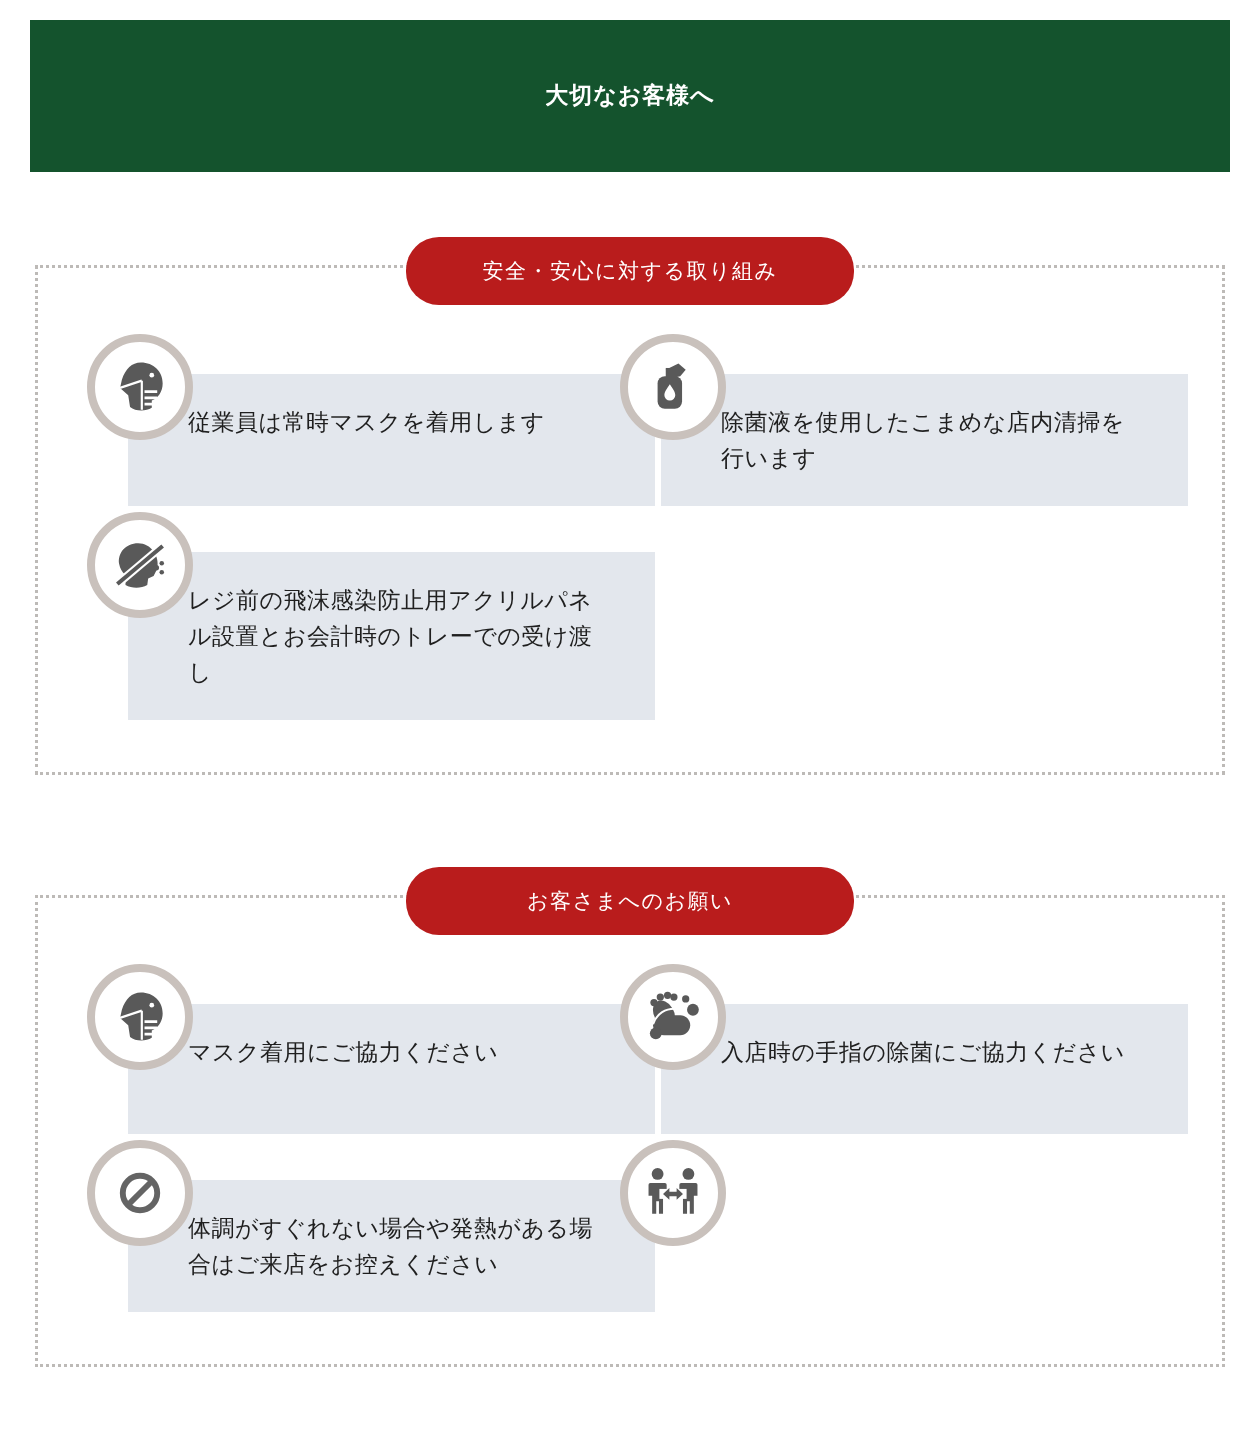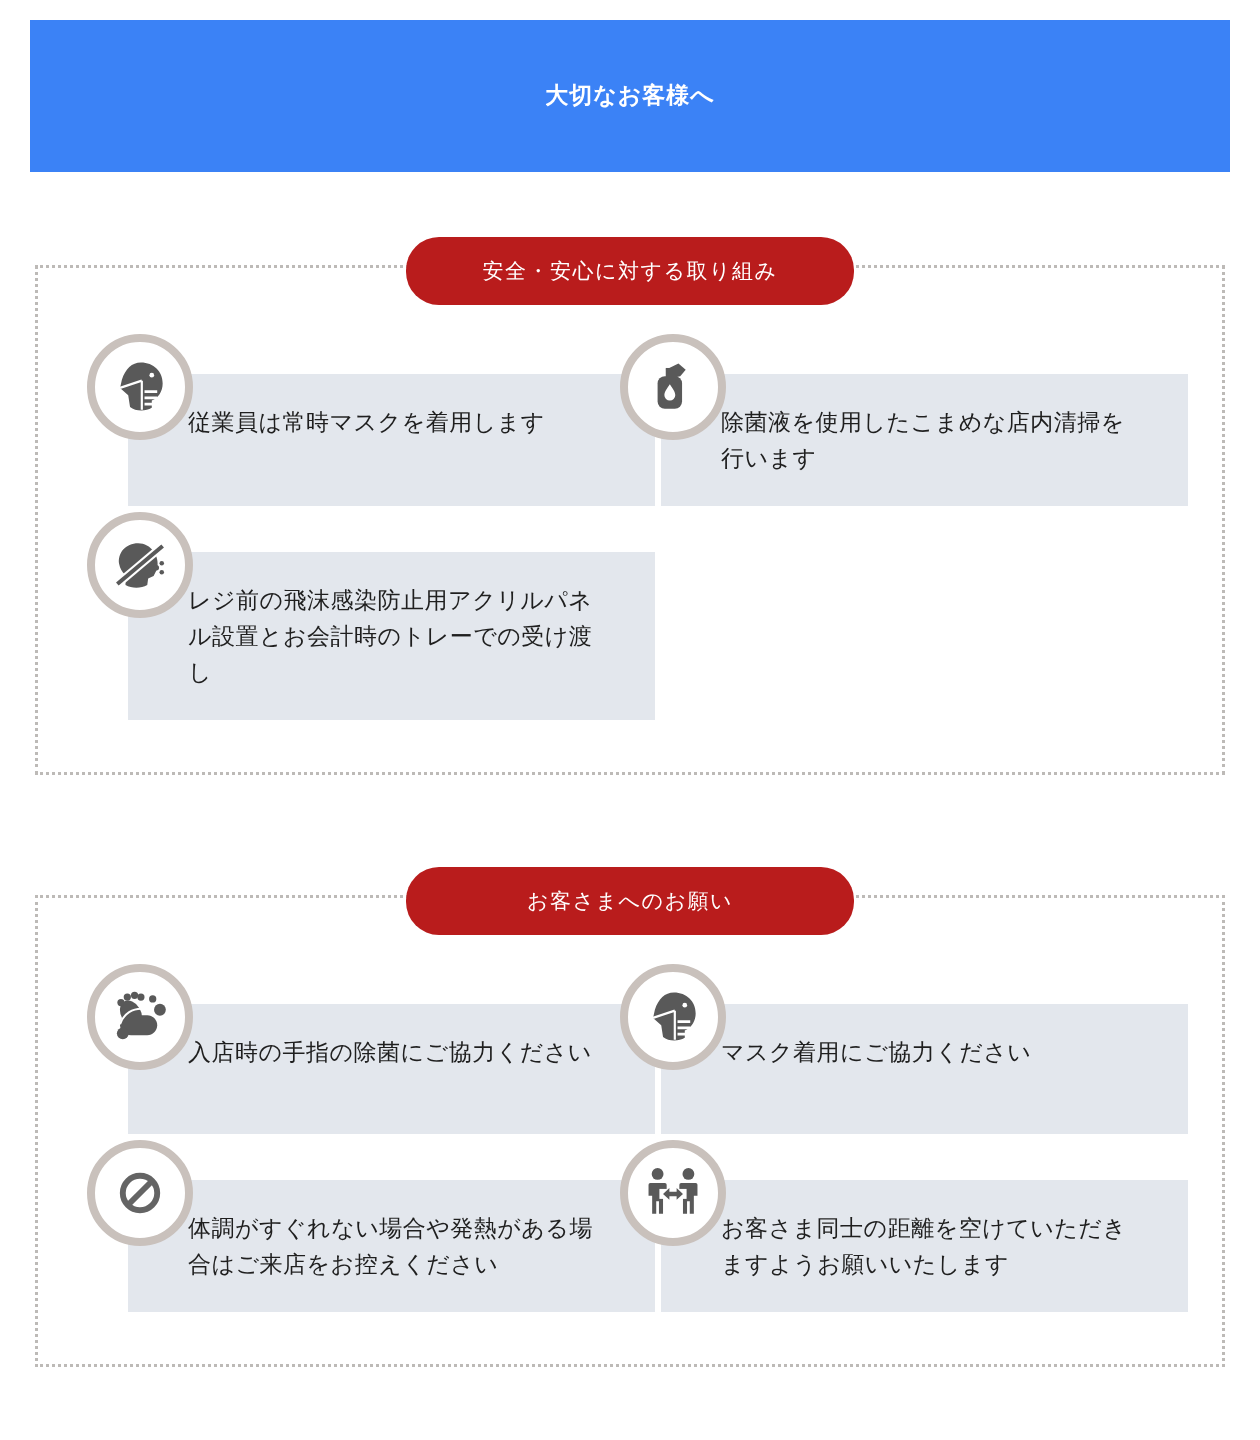--- a/index.html
+++ b/index.html
@@ -8,21 +8,21 @@
     font-family:"Liberation Sans","DejaVu Sans",sans-serif;
     color:#1f1f1f;
     -webkit-font-smoothing:antialiased;
   }
   .page{width:1260px;min-height:1440px;box-sizing:border-box;}
 
   
   .banner{
     margin:20px 30px 0;
     height:152px;
-    background:#3b82f6;
+    background:#14532d;
     display:flex;flex-direction:column;justify-content:center;align-items:center;
     gap:17px;
   }
   .banner .line{
     color:#ffffff;font-weight:bold;font-size:23px;letter-spacing:1px;line-height:1.2;
     text-align:center;
   }
 
   
   .section{
@@ -129,47 +129,47 @@
     </div>
   </div>
 
   <div class="section">
     <div class="section-pill">お客さまへのお願い</div>
     <div class="section-body">
 
       <div class="item">
         <span class="item-icon">
           <svg viewBox="0 0 64 64" aria-hidden="true">
+            <path d="M33 5 C47 5 57 15 57 28 C57 37 52 44 45 47 L45 55 C38 59 27 59 21 54 L19 41 L10 33 L12 24 C16 12 23 5 33 5 Z" fill="#595959"></path>
+            <circle cx="45" cy="19" r="2.6" fill="#ffffff"></circle>
+            <path d="M10 33 L34 25 M34 25 L34 57" stroke="#ffffff" stroke-width="2.4" fill="none"></path>
+            <path d="M37 37 H51 M37 44 H51 M37 51 H48" stroke="#ffffff" stroke-width="3" fill="none"></path>
+          </svg>
+        </span>
+        <div class="item-box">マスク着用にご協力ください</div>
+      </div>
+
+      <div class="item">
+        <span class="item-icon">
+          <svg viewBox="0 0 64 64" aria-hidden="true">
             <g fill="#595959">
               <ellipse cx="22" cy="28" rx="11" ry="15" transform="rotate(-30 22 28)"></ellipse>
               <circle cx="11" cy="16" r="4"></circle>
                 <circle cx="18" cy="10" r="4"></circle>
               <circle cx="26" cy="8" r="4"></circle>
                 <circle cx="33" cy="10" r="4"></circle>
               <path d="M18 30 H40 C46 30 51 35 51 41 C51 47 46 52 40 52 H22 C15 52 10 47 10 41 C10 35 13 31 18 30 Z"></path>
               <circle cx="46" cy="12" r="4"></circle>
               <circle cx="54" cy="24" r="6.5"></circle>
               <circle cx="13" cy="50" r="6.5"></circle>
             </g>
             <path d="M10 40 C14 28 24 22 36 23" stroke="#ffffff" stroke-width="2.2" fill="none"></path>
           </svg>
         </span>
         <div class="item-box">入店時の手指の除菌にご協力ください</div>
-      </div>
-
-      <div class="item">
-        <span class="item-icon">
-          <svg viewBox="0 0 64 64" aria-hidden="true">
-            <path d="M33 5 C47 5 57 15 57 28 C57 37 52 44 45 47 L45 55 C38 59 27 59 21 54 L19 41 L10 33 L12 24 C16 12 23 5 33 5 Z" fill="#595959"></path>
-            <circle cx="45" cy="19" r="2.6" fill="#ffffff"></circle>
-            <path d="M10 33 L34 25 M34 25 L34 57" stroke="#ffffff" stroke-width="2.4" fill="none"></path>
-            <path d="M37 37 H51 M37 44 H51 M37 51 H48" stroke="#ffffff" stroke-width="3" fill="none"></path>
-          </svg>
-        </span>
-        <div class="item-box">マスク着用にご協力ください</div>
       </div>
 
       <div class="item">
         <span class="item-icon">
           <svg viewBox="0 0 64 64" aria-hidden="true">
             <circle cx="32" cy="32" r="19" stroke="#646464" stroke-width="6.5" fill="none"></circle>
             <path d="M19 45 L45 19" stroke="#646464" stroke-width="6.5" fill="none"></path>
           </svg>
         </span>
         <div class="item-box">体調がすぐれない場合や発熱がある場合はご来店をお控えください</div>
@@ -181,20 +181,19 @@
             <g fill="#595959">
               <circle cx="15" cy="11" r="6.5"></circle>
               <path d="M7 21 h16 a2 2 0 0 1 2 2 v12 h-4 v20 h-4.5 v-14 h-3 v14 H9 v-20 H5 v-12 a2 2 0 0 1 2 -2 z"></path>
               <circle cx="49" cy="11" r="6.5"></circle>
               <path d="M41 21 h16 a2 2 0 0 1 2 2 v12 h-4 v20 h-4.5 v-14 h-3 v14 h-4.5 v-20 h-4 v-12 a2 2 0 0 1 2 -2 z"></path>
             </g>
             <path d="M17 33 H47" stroke="#ffffff" stroke-width="11" fill="none"></path>
             <path d="M21 33 l7 -6.5 v4 h8 v-4 l7 6.5 -7 6.5 v-4 h-8 v4 z" fill="#595959"></path>
           </svg>
         </span>
-        <div class="item-box">お客さま同士の距離を空けていただきますようお願いいたします</div>
       </div>
 
     </div>
   </div>
 
   <div class="bottom-space"></div>
 </div>
 
 </body></html>

